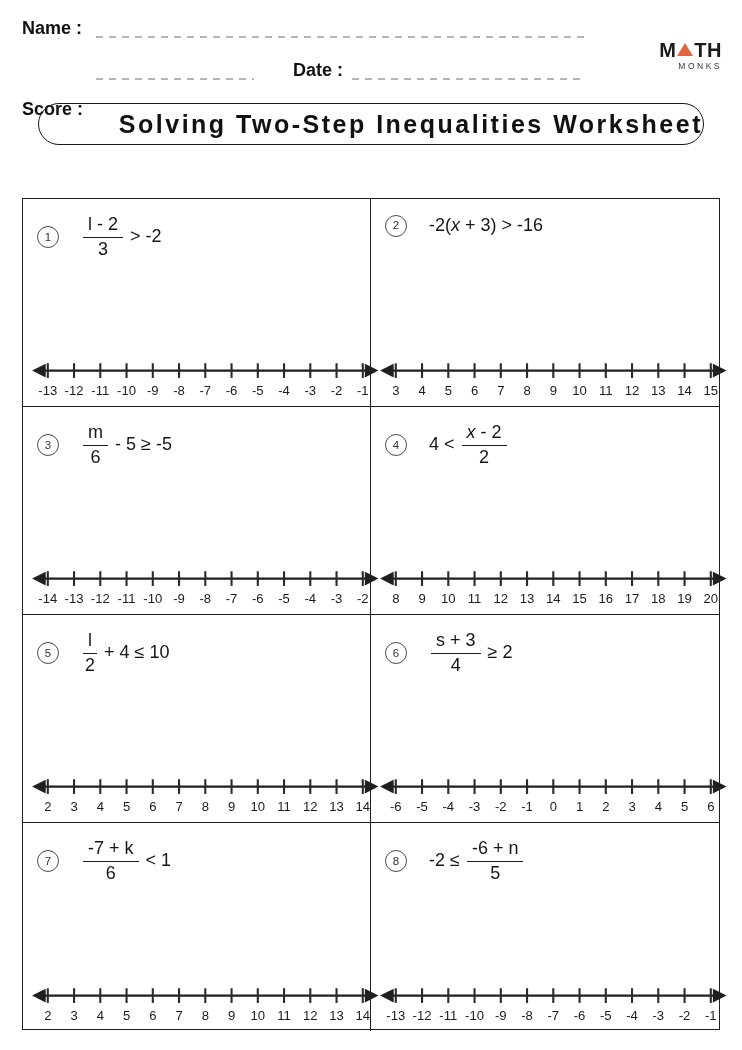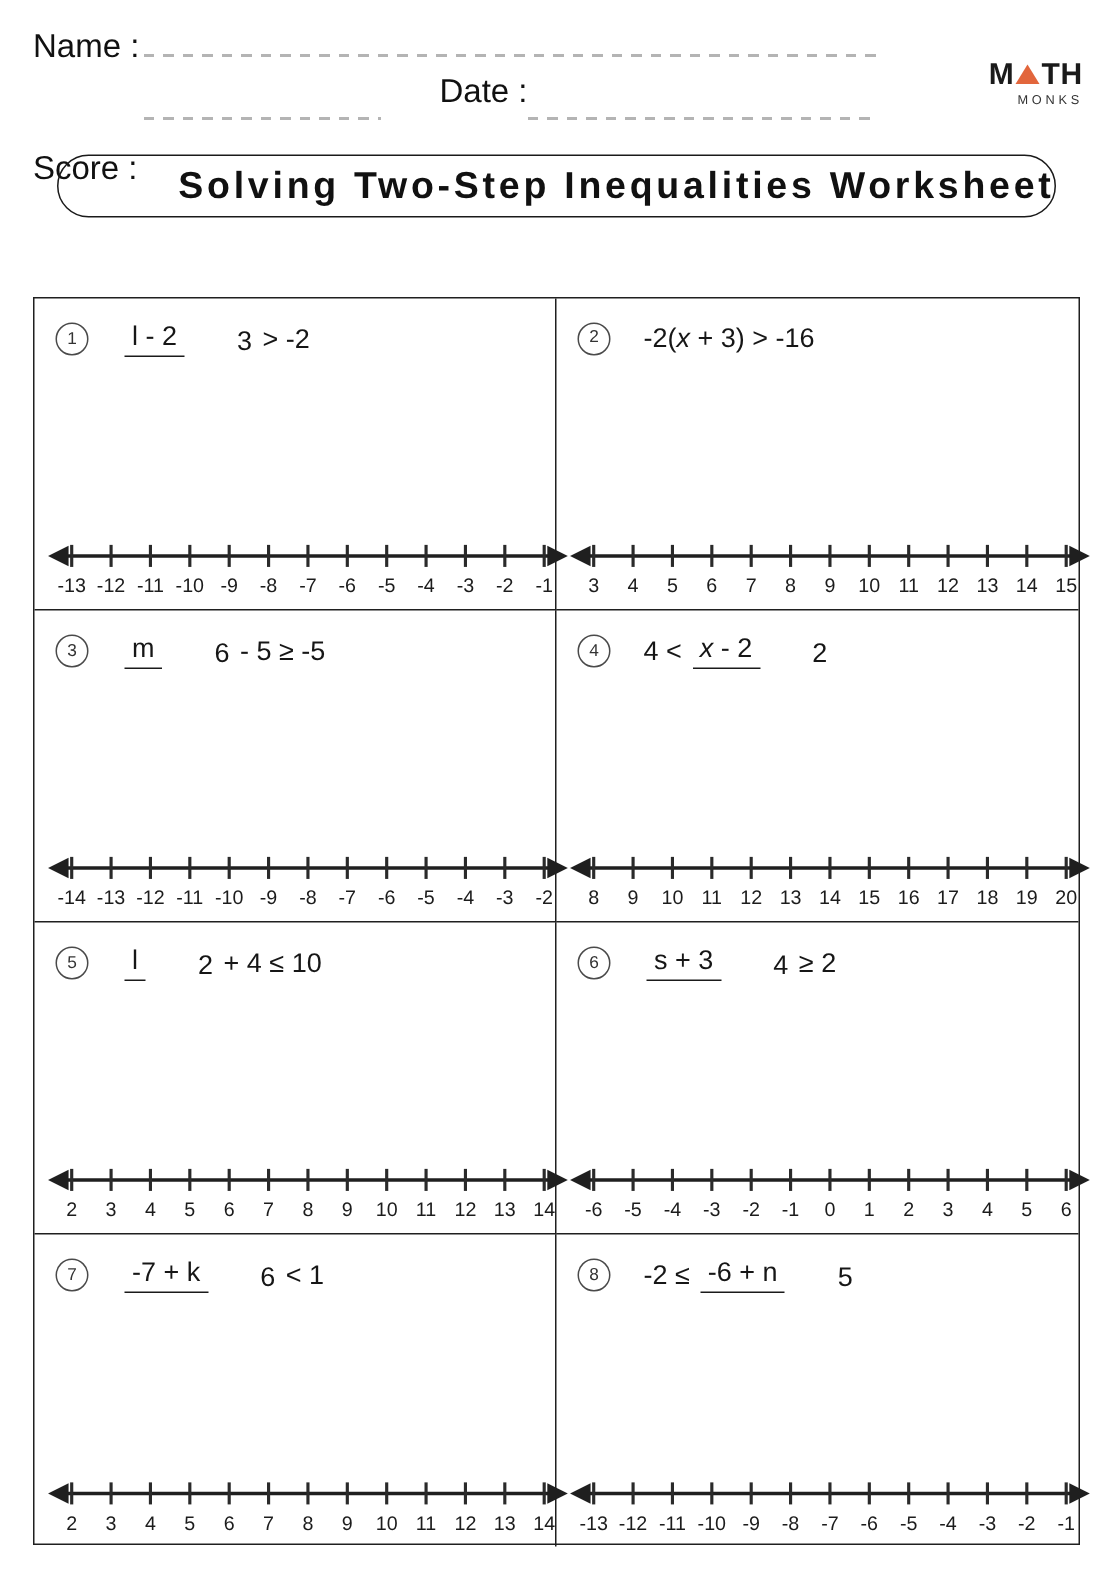--- a/index.html
+++ b/index.html
@@ -1,27 +1,27 @@
 <!DOCTYPE html>
 <html><head>
 <meta charset="utf-8">
 <style>
   html,body{margin:0;padding:0;background:#ffffff;}
   body{width:742px;height:1050px;font-family:"Liberation Sans",sans-serif;color:#1a1a1a;}
   .page{position:relative;width:742px;height:1050px;background:#fff;overflow:hidden;}
 
   
-  .label{position:absolute;font-weight:400;font-size:22px;color:#111;}
+  .label{position:absolute;font-weight:700;font-size:18px;color:#111;}
   .dash{position:absolute;height:2px;
         background:repeating-linear-gradient(90deg,#b4b4b4 0 7px,transparent 7px 13px);}
   .name-label{left:22px;top:18px;}
   .name-line{left:96px;top:36px;width:488px;}
   .score-label{left:22px;top:60px;margin-top:39px;}
   .score-line{left:96px;top:78px;width:158px;}
-  .date-label{left:293px;top:48px;}
+  .date-label{left:293px;top:60px;}
   .date-line{left:352px;top:78px;width:232px;}
 
   .logo{position:absolute;right:20px;top:40px;text-align:right;line-height:1;}
   .logo-top{font-weight:800;font-size:20px;letter-spacing:.5px;color:#1a1a1a;display:flex;align-items:center;justify-content:flex-end;}
   .logo-tri{display:inline-block;width:0;height:0;margin:0 1px 1px 1px;
             border-left:8px solid transparent;border-right:8px solid transparent;
             border-bottom:13px solid #e2663c;}
   .logo-bottom{font-weight:400;font-size:8.5px;letter-spacing:2.5px;color:#333;margin-top:2px;}
 
   
@@ -38,21 +38,21 @@
   .cell{position:relative;box-sizing:border-box;}
   .cell:nth-child(odd){border-right:1.6px solid #1f1f1f;}
   .cell:nth-child(-n+6){border-bottom:1.6px solid #1f1f1f;}
 
   .prob-head{display:flex;align-items:center;gap:22px;padding:16px 0 0 14px;}
   .qnum{flex:0 0 auto;width:20px;height:20px;border:1.2px solid #4a4a4a;border-radius:50%;
         display:flex;align-items:center;justify-content:center;
         font-size:11.5px;color:#333;line-height:1;}
   .expr{display:flex;align-items:center;font-size:18px;color:#161616;}
   .expr .seg{white-space:pre;line-height:1.1;}
-  .frac{display:inline-flex;flex-direction:row;align-items:center;margin:0 2px;gap:35px;}
+  .frac{display:inline-flex;flex-direction:column;align-items:center;margin:0 2px;}
   .frac .num{white-space:pre;padding:0 5px 2px;border-bottom:1.7px solid #1a1a1a;line-height:1.1;}
   .frac .den{white-space:pre;padding-top:2px;line-height:1.1;}
   .expr i{font-style:italic;}
 
   .numline{position:absolute;left:8px;right:8px;bottom:6px;height:42px;overflow:visible;}
 </style>
 </head>
 <body>
 
 <div class="page">

